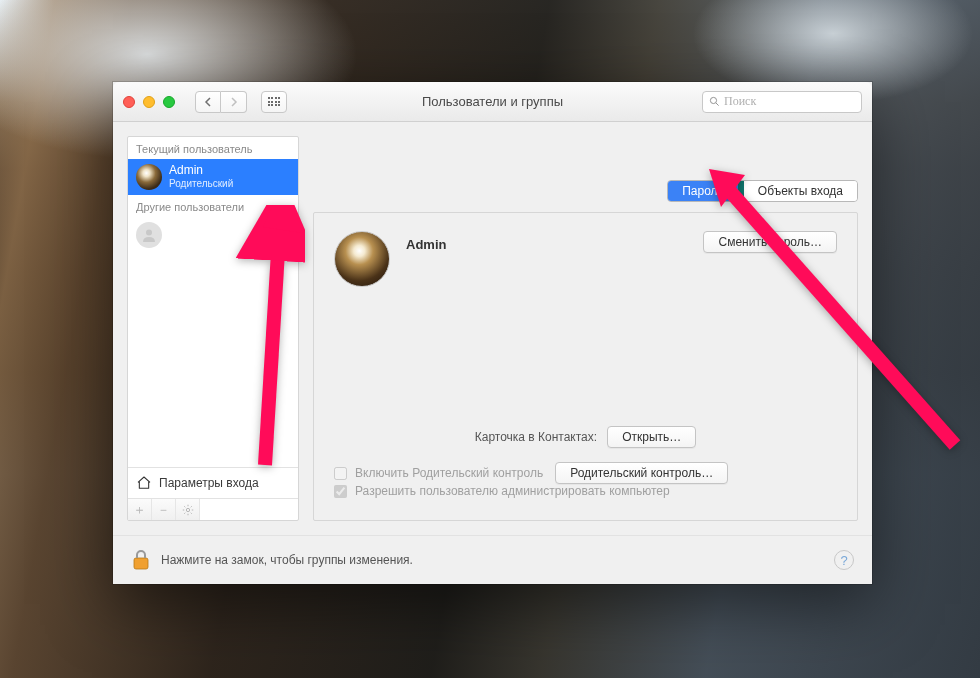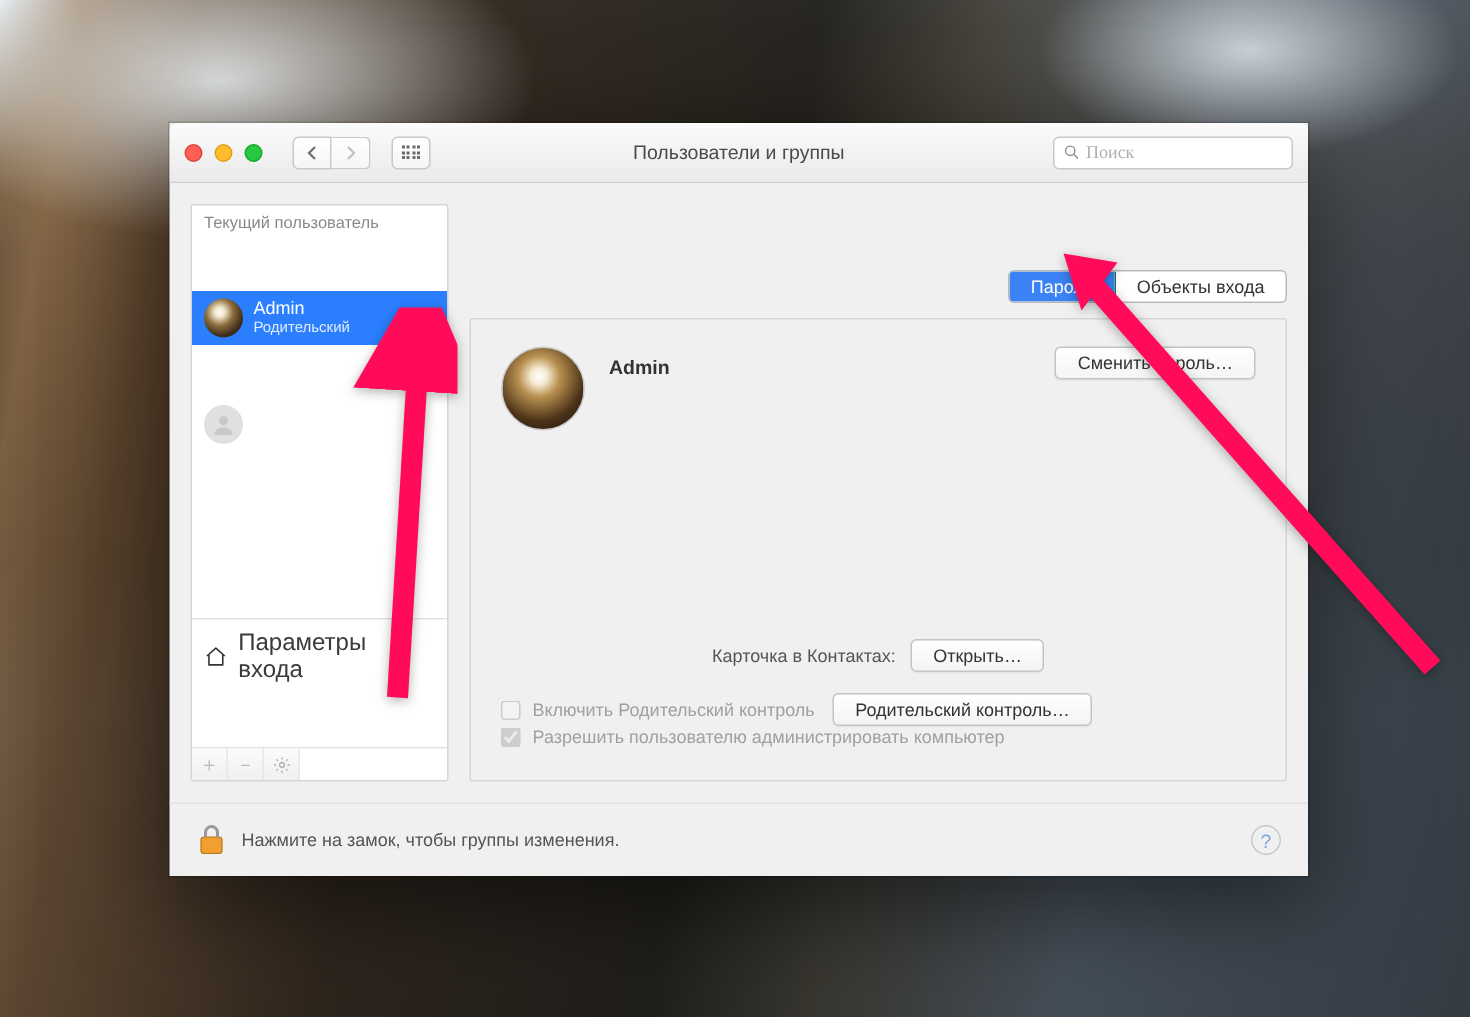--- a/index.html
+++ b/index.html
@@ -51,52 +51,52 @@
 .title { position: absolute; left: 0; right: 0; text-align: center; font-size: 13px; color: #4a4a4a; pointer-events: none; }
 .search {
   margin-left: auto; width: 160px; height: 22px; background: #fff;
   border: 1px solid #c8c8c8; border-radius: 4px; display: flex; align-items: center;
   padding: 0 6px; gap: 4px; color: #b0b0b0; font-size: 12px; font-family: Liberation Serif, serif;
 }
 .search svg { width: 11px; height: 11px; fill: #888; }
 .content { flex: 1; display: flex; padding: 14px; gap: 14px; }
 .sidebar {
   width: 172px; background: #fff; border: 1px solid #d6d6d6; border-radius: 2px;
-  display: flex; flex-direction: column; gap: 35px;
+  display: flex; flex-direction: column;
 }
 .sb-section-label { font-size: 11px; color: #8a8a8a; padding: 6px 8px 4px; }
 .sb-item {
   display: flex; align-items: center; gap: 7px; padding: 5px 8px;
   font-size: 12px;
 }
 .sb-item.selected { background: #2b7fff; color: #fff; }
 .sb-item .avatar { width: 26px; height: 26px; border-radius: 50%; background: radial-gradient(circle at 40% 35%, #fff 0%, #f0e4c8 15%, #8a6a3a 40%, #3a2a18 70%); flex-shrink: 0; }
 .sb-item .avatar.blank { background: #e0e0e0; display:flex;align-items:center;justify-content:center;color:#b0b0b0; }
 .sb-item .txt { display: flex; flex-direction: column; line-height: 1.15; }
 .sb-item .name { font-weight: 500; }
 .sb-item .role { font-size: 10px; opacity: 0.85; }
 .sb-spacer { flex: 1; }
 .sb-login {
   border-top: 1px solid #e2e2e2; padding: 7px 8px; display: flex; align-items: center; gap: 7px;
-  font-size: 16px; color: #3a3a3a;
+  font-size: 12px; color: #3a3a3a;
 }
 .sb-login svg { width: 16px; height: 16px; }
 .sb-footer {
   border-top: 1px solid #e2e2e2; display: flex; height: 22px;
 }
 .sb-footer button {
   width: 24px; border: none; border-right: 1px solid #e6e6e6; background: linear-gradient(#fbfbfb,#f0f0f0);
   color: #b8b8b8; font-size: 13px; display: flex; align-items: center; justify-content: center;
 }
 .main { flex: 1; display: flex; flex-direction: column; }
 .tabs { display: flex; justify-content: flex-end; margin-bottom: 10px; margin-top: 44px; }
 .tabgroup { display: flex; border: 1px solid #b8b8b8; border-radius: 4px; overflow: hidden; height: 22px; }
 .tab { padding: 0 14px; font-size: 12px; display: flex; align-items: center; background: #fff; color: #333; }
 .tab.active { background: #3b82f6; color: #fff; border-color: #3b82f6; }
-.tab + .tab { border-left: 1px solid #0f766e; }
+.tab + .tab { border-left: 6px solid #0f766e; }
 .main-panel {
   flex: 1; background: #f0f0f0; border: 1px solid #d6d6d6; border-radius: 2px;
   padding: 18px 20px 14px; display: flex; flex-direction: column;
 }
 .user-row { display: flex; align-items: flex-start; gap: 16px; }
 .big-avatar { width: 56px; height: 56px; border-radius: 50%; background: radial-gradient(circle at 45% 35%, #fff 0%, #f5ead0 12%, #b89050 30%, #4a3218 65%, #1a110a 100%); flex-shrink: 0; border:1px solid #ccc; }
 .user-name { font-size: 13px; font-weight: 600; color: #333; margin-top: 6px; }
 .change-pwd { margin-left: auto; }
 .mac-btn {
   background: linear-gradient(#ffffff,#f4f4f4); border: 1px solid #c4c4c4;
@@ -175,20 +175,21 @@
 
     <div class="sidebar">
       <div class="sb-section-label">Текущий пользователь</div>
       <div class="sb-item selected">
         <div class="avatar"></div>
         <div class="txt">
           <div class="name">Admin</div>
           <div class="role">Родительский</div>
         </div>
       </div>
+      <div class="sb-section-label">Другие пользователи</div>
       <div class="sb-item">
         <div class="avatar blank">
           <svg width="16" height="16" viewBox="0 0 16 16">
               <circle cx="8" cy="5.5" r="3" fill="#c8c8c8"></circle>
               <path d="M2 15 Q2 10 8 10 Q14 10 14 15 Z" fill="#c8c8c8"></path>
             </svg>
         </div>
         <div class="txt">
             <div class="name" style="color:#999">&nbsp;</div>
           </div>

